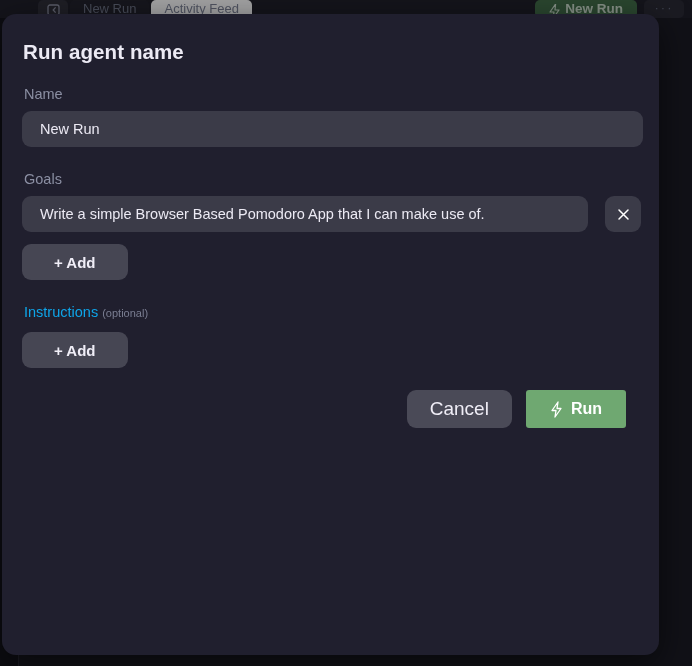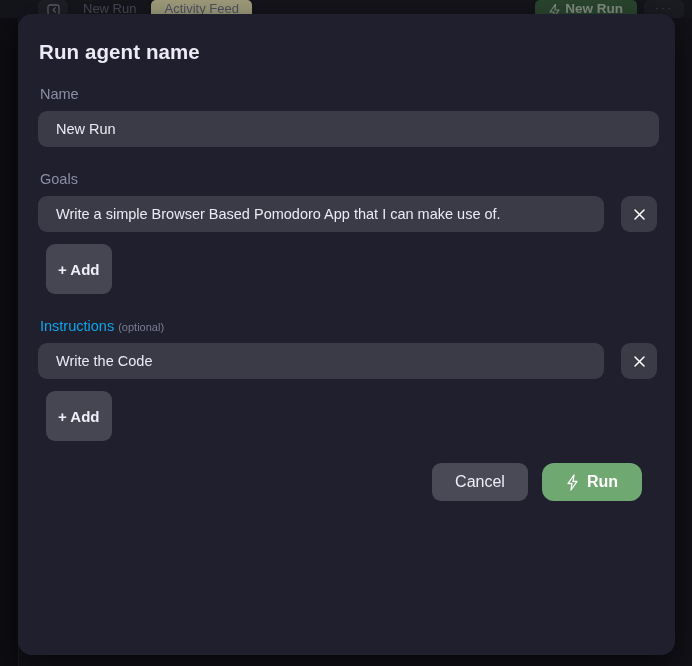--- a/index.html
+++ b/index.html
@@ -61,21 +61,21 @@
     justify-content: center;
     font-size: 13px;
     color: #6d7386;
     background: #1e1e28;
     border-radius: 5px 5px 0 0;
     margin-right: 2px;
     white-space: nowrap;
     overflow: hidden;
     line-height: 19px;
   }
-  .tab.active { background: #fef9c3; color: #7c8296; }
+  .tab.active { background: #ffffff; color: #7c8296; }
 
   .bg-actions {
     position: absolute;
     right: 8px; top: 0;
     display: flex;
     align-items: flex-end;
     height: 18px;
   }
   .newrun-btn {
     height: 18px;
@@ -108,21 +108,21 @@
   }
 
   
   .modal-overlay {
     position: absolute;
     inset: 0;
     background: rgba(10,10,14,0.38);
   }
   .modal {
     position: absolute;
-    left: 18px;
+    left: 2px;
     top: 14px;
     width: 657px;
     height: 641px;
     background: #201f2e;
     border-radius: 14px;
     box-shadow: 0 10px 34px rgba(0,0,0,0.55);
     overflow: hidden;
   }
   .modal-inner {
     padding: 26px 18px 0 20px;
@@ -186,58 +186,58 @@
     align-items: center;
     justify-content: center;
     flex: 0 0 auto;
   }
   .x-btn svg { display: block; }
 
   .add-btn {
     background: #464653;
     border: none;
     border-radius: 9px;
-    height: 50px;
-    padding: 0 12px;
+    height: 36px;
+    padding: 0 32px;
     color: #f0eef7;
     font-size: 15px;
     font-weight: bold;
     font-family: "Liberation Sans", sans-serif;
     display: inline-flex;
     align-items: center;
-    margin: 3px 0 0 8px;
+    margin: 3px 0 0 0;
   }
 
   .section-goals { margin-bottom: 24px; }
   .section-instructions { margin-bottom: 0; }
 
   .footer {
     display: flex;
     justify-content: flex-end;
     align-items: center;
     gap: 14px;
     margin-top: 22px;
     padding-right: 15px;
   }
   .cancel-btn {
     background: #4a4a57;
     border: none;
     border-radius: 9px;
     height: 38px;
     padding: 0 23px;
     color: #efedf6;
-    font-size: 16px;
+    font-size: 19px;
     font-family: "Liberation Sans", sans-serif;
     display: inline-flex;
     align-items: center;
   }
   .run-btn {
     background: #6fa871;
     border: none;
-    border-radius: 12px;
+    border-radius: 3px;
     height: 38px;
     padding: 0 24px;
     color: #ffffff;
     font-size: 16px;
     font-weight: bold;
     font-family: "Liberation Sans", sans-serif;
     display: inline-flex;
     align-items: center;
     gap: 8px;
   }
@@ -303,28 +303,20 @@
         <button class="add-btn">+ Add</button>
       </div>
 
       <div class="section-instructions">
         <div class="field-label">
           <span class="label-strong">Instructions</span>
           <span class="optional">(optional)</span>
         </div>
 
 
-        <div class="row">
-          <div class="text-input">Write the Code</div>
-          <div class="x-btn">
-            <svg width="15" height="15" viewBox="0 0 15 15" aria-hidden="true">
-              <path d="M3 3 L12 12 M12 3 L3 12" stroke="#ffffff" stroke-width="1.5" stroke-linecap="round"></path>
-            </svg>
-          </div>
-        </div>
 
 
         <button class="add-btn">+ Add</button>
       </div>
 
       <div class="footer">
         <button class="cancel-btn">Cancel</button>
         <button class="run-btn">
           <svg class="bolt" width="13" height="17" viewBox="0 0 13 17" aria-hidden="true">
             <path d="M8 1 L2 9.5 H6 L5 16 L11 7.5 H7 Z" fill="none" stroke="#ffffff" stroke-width="1.3" stroke-linejoin="round"></path>

